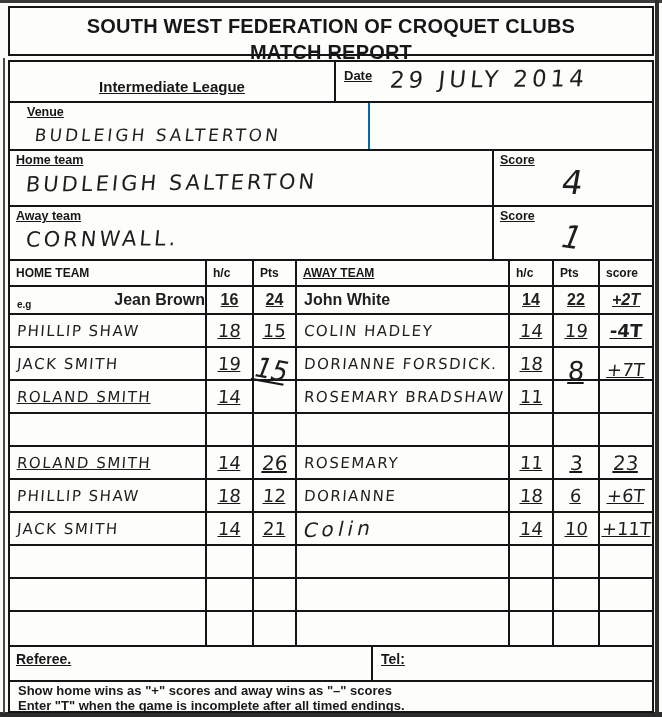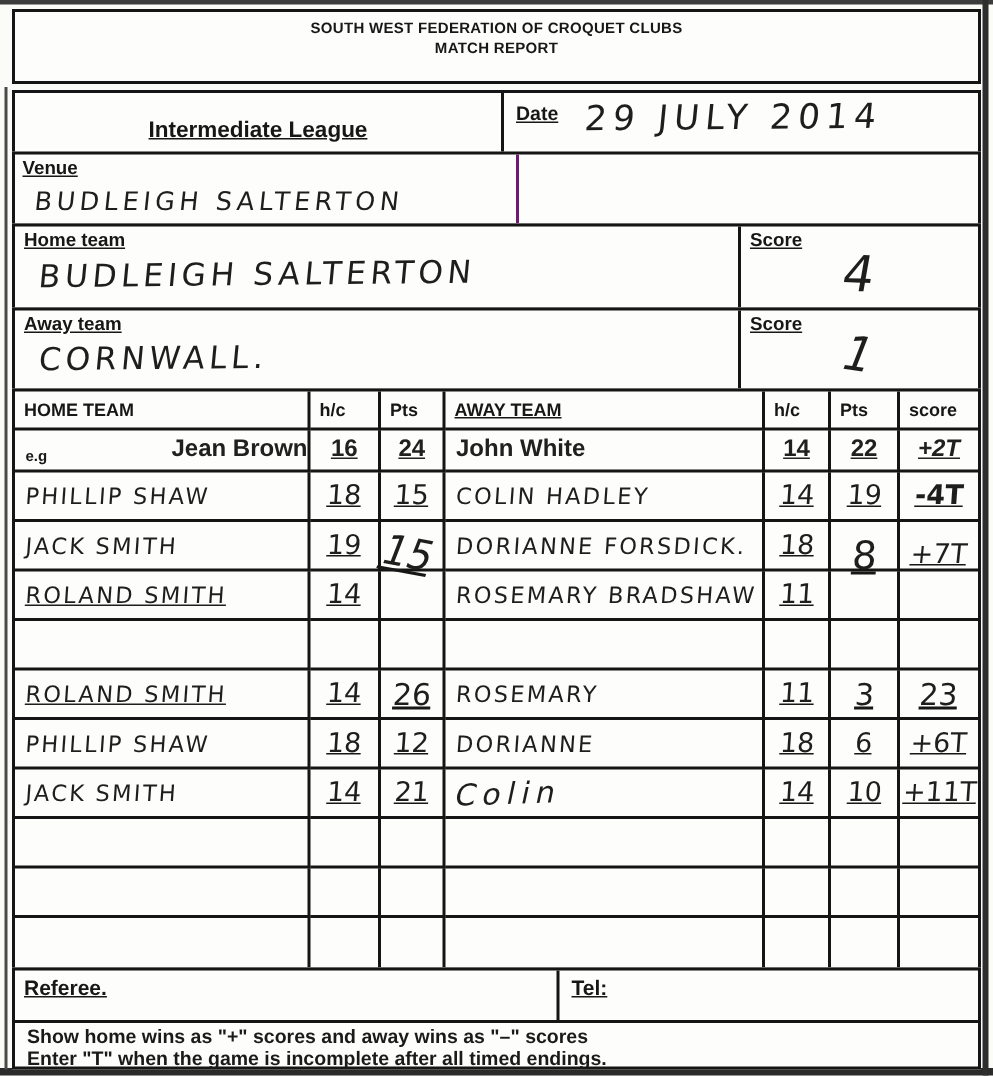--- a/index.html
+++ b/index.html
@@ -12,36 +12,36 @@
   
   .scan-top{position:absolute;left:0;top:0;width:662px;height:3px;background:#3c3c3c;}
   .scan-bottom{position:absolute;left:0;top:712px;width:662px;height:5px;background:#2b2b2b;}
   .scan-right{position:absolute;left:655px;top:0;width:4px;height:717px;background:#2e2e2e;}
   .scan-left{position:absolute;left:3px;top:58px;width:2px;height:655px;background:#4a4a4a;}
 
   .box{position:absolute;border:2px solid #151515;background:#fdfdfb;box-sizing:border-box;}
 
   
   .title-box{left:8px;top:6px;width:646px;height:50px;text-align:center;padding-top:5px;}
-  .title-line{font-weight:bold;font-size:10px;letter-spacing:.2px;line-height:1.3;}
+  .title-line{font-weight:bold;font-size:20px;letter-spacing:.2px;line-height:1.3;}
 
   
   .lbl{font-weight:bold;font-size:13px;text-decoration:underline;}
   .small-lbl{font-weight:bold;font-size:12.5px;text-decoration:underline;}
 
   
   .league-box{left:8px;top:60px;width:646px;height:52px;display:flex;}
   .league-cell{width:324px;border-right:2px solid #151515;display:flex;align-items:center;justify-content:center;}
   .league-cell .lbl{font-size:15px;}
   .date-cell{flex:1;padding:4px 8px;display:flex;align-items:flex-start;}
   .date-cell .lbl{margin-top:2px;}
 
   
   .venue-box{left:8px;top:101px;width:646px;height:50px;display:flex;}
-  .venue-cell{width:324px;border-right:2px solid #701a75;padding:2px 5px;}
+  .venue-cell{width:324px;border-right:2px solid #0369a1;padding:2px 17px;}
   .venue-empty{flex:1;}
 
   
   .home-box{left:8px;top:149px;width:646px;height:58px;display:flex;}
   .away-box{left:8px;top:205px;width:646px;height:56px;display:flex;}
   .team-cell{width:470px;border-right:2px solid #151515;padding:2px 6px;}
   .score-cell{flex:1;padding:2px 6px;position:relative;}
   .score-hw{position:absolute;left:0;right:0;top:12px;text-align:center;}
 
   

